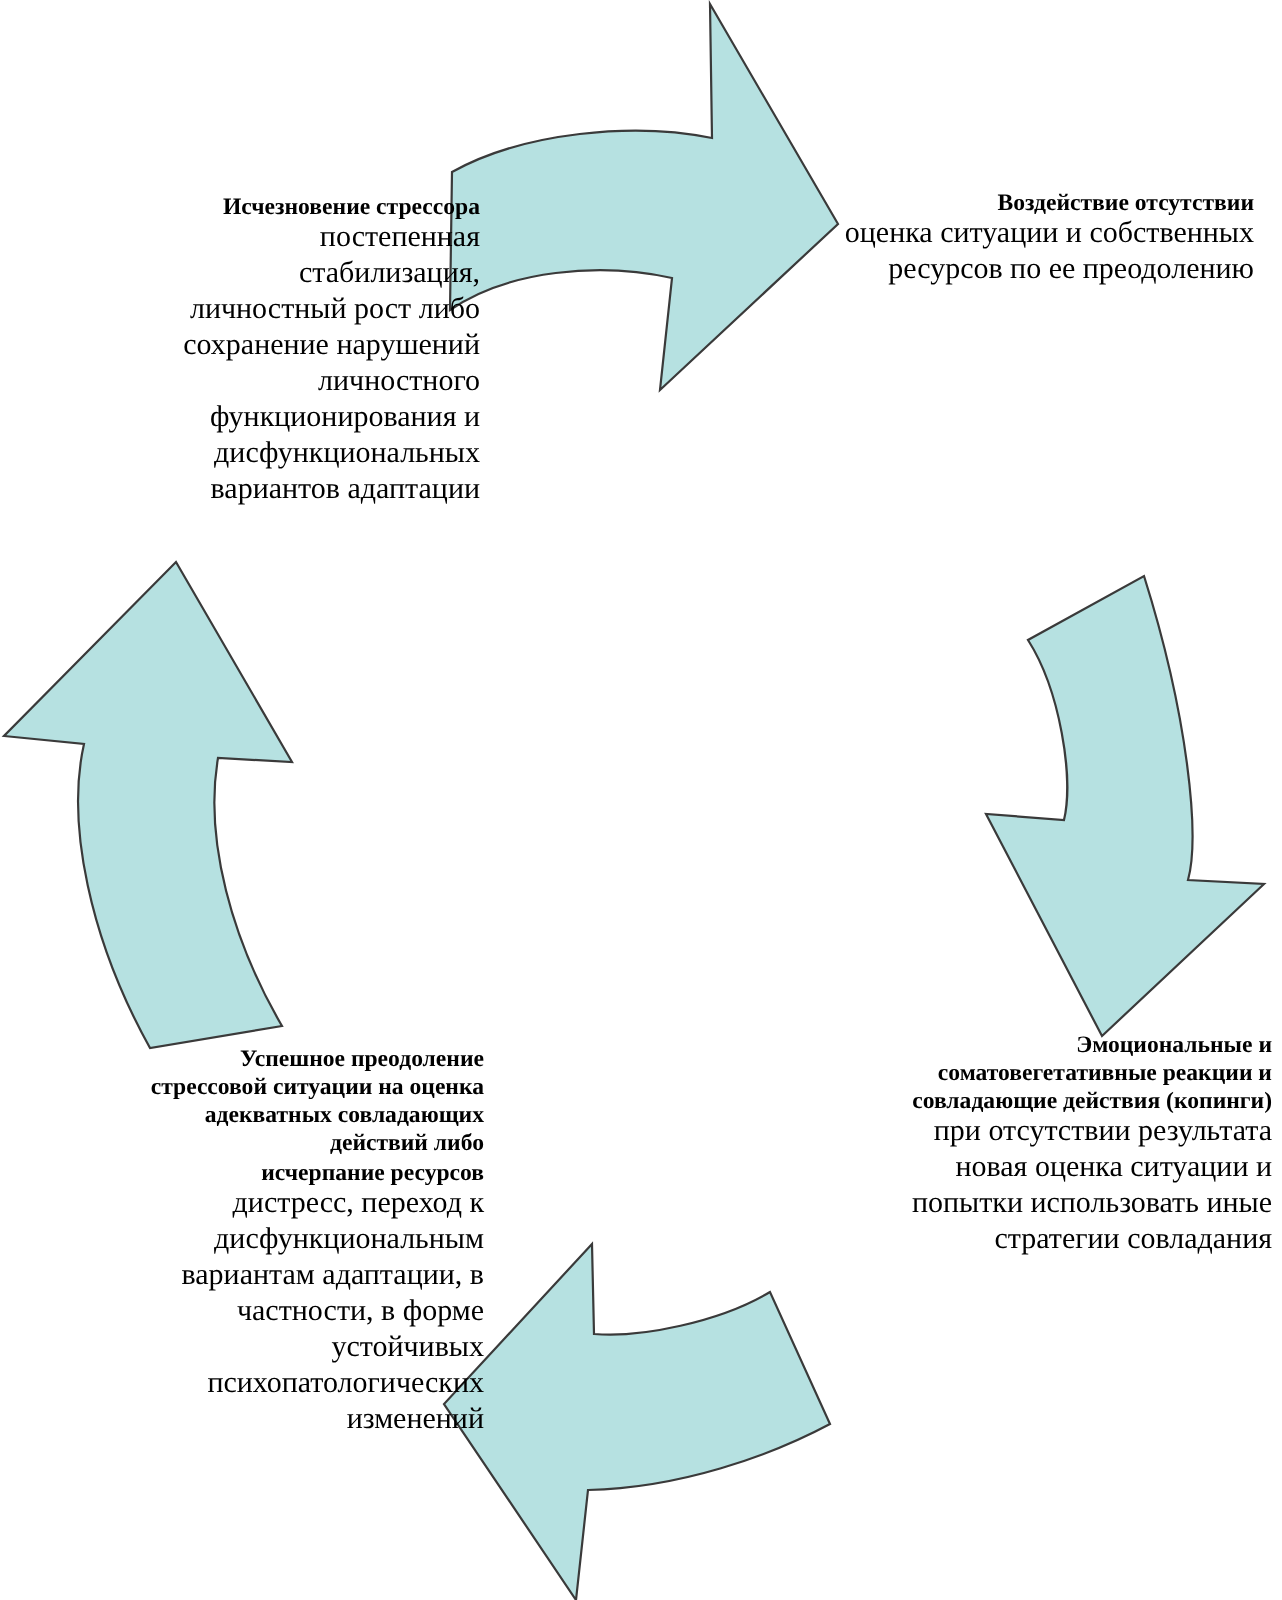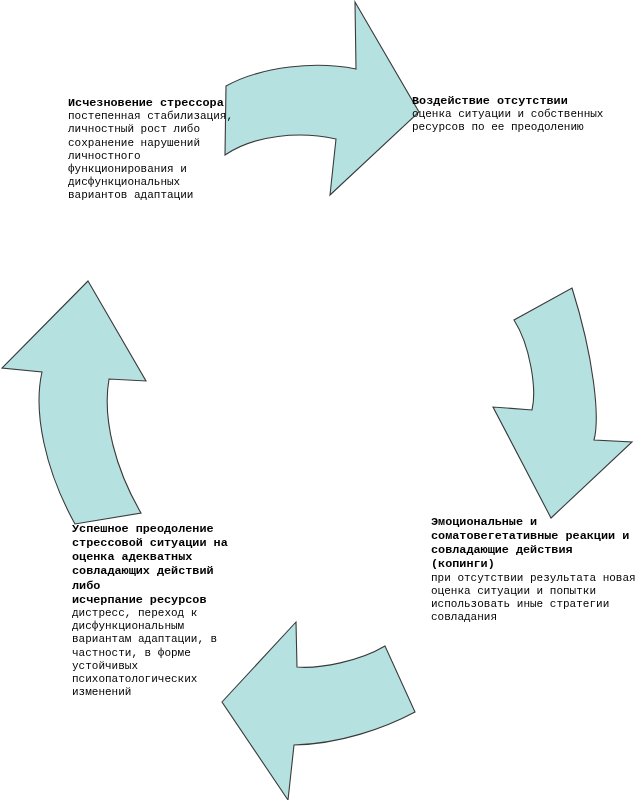--- a/index.html
+++ b/index.html
@@ -18,36 +18,35 @@
   }
   #arrow-layer {
     position: absolute;
     left: 0;
     top: 0;
     width: 641px;
     height: 800px;
   }
   .label-block {
     position: absolute;
-    text-align: left;
+    text-align: right;
     line-height: 1.18;
     font-size: 11.5px;
     color: #000;
-    font-family: Liberation Mono, monospace;
   }
   .label-title {
     display: block;
     font-weight: bold;
     font-size: 11.8px;
     line-height: 1.2;
   }
   .label-body {
     display: block;
     font-weight: normal;
-    font-size: 11px;
+    font-size: 15px;
     line-height: 1.2;
   }
 
   
   #label-stage-1 { left: 412px; top: 94px;  width: 215px; }
   #label-stage-2 { left: 431px; top: 515px; width: 205px; }
   #label-stage-3 { left: 72px;  top: 522px; width: 170px; }
   #label-stage-4 { left: 68px;  top: 96px;  width: 172px; }
 </style>
 </head>

